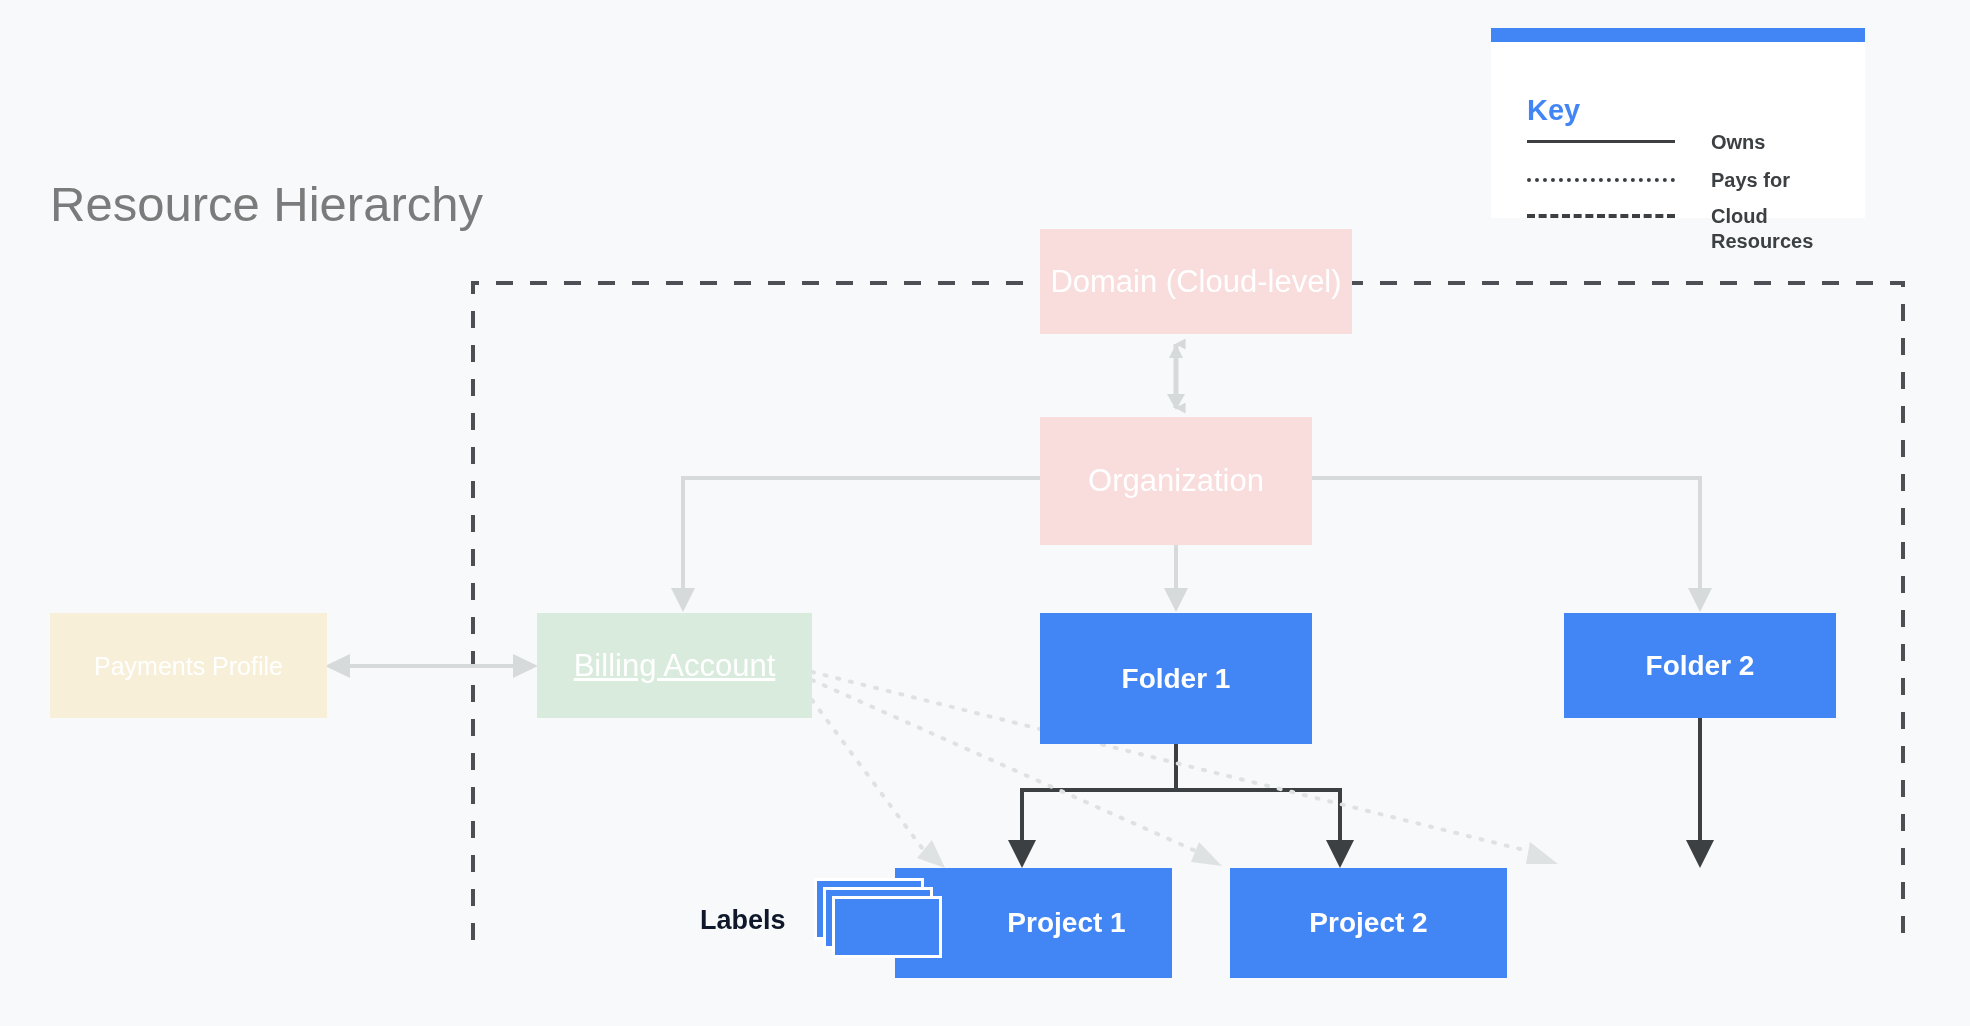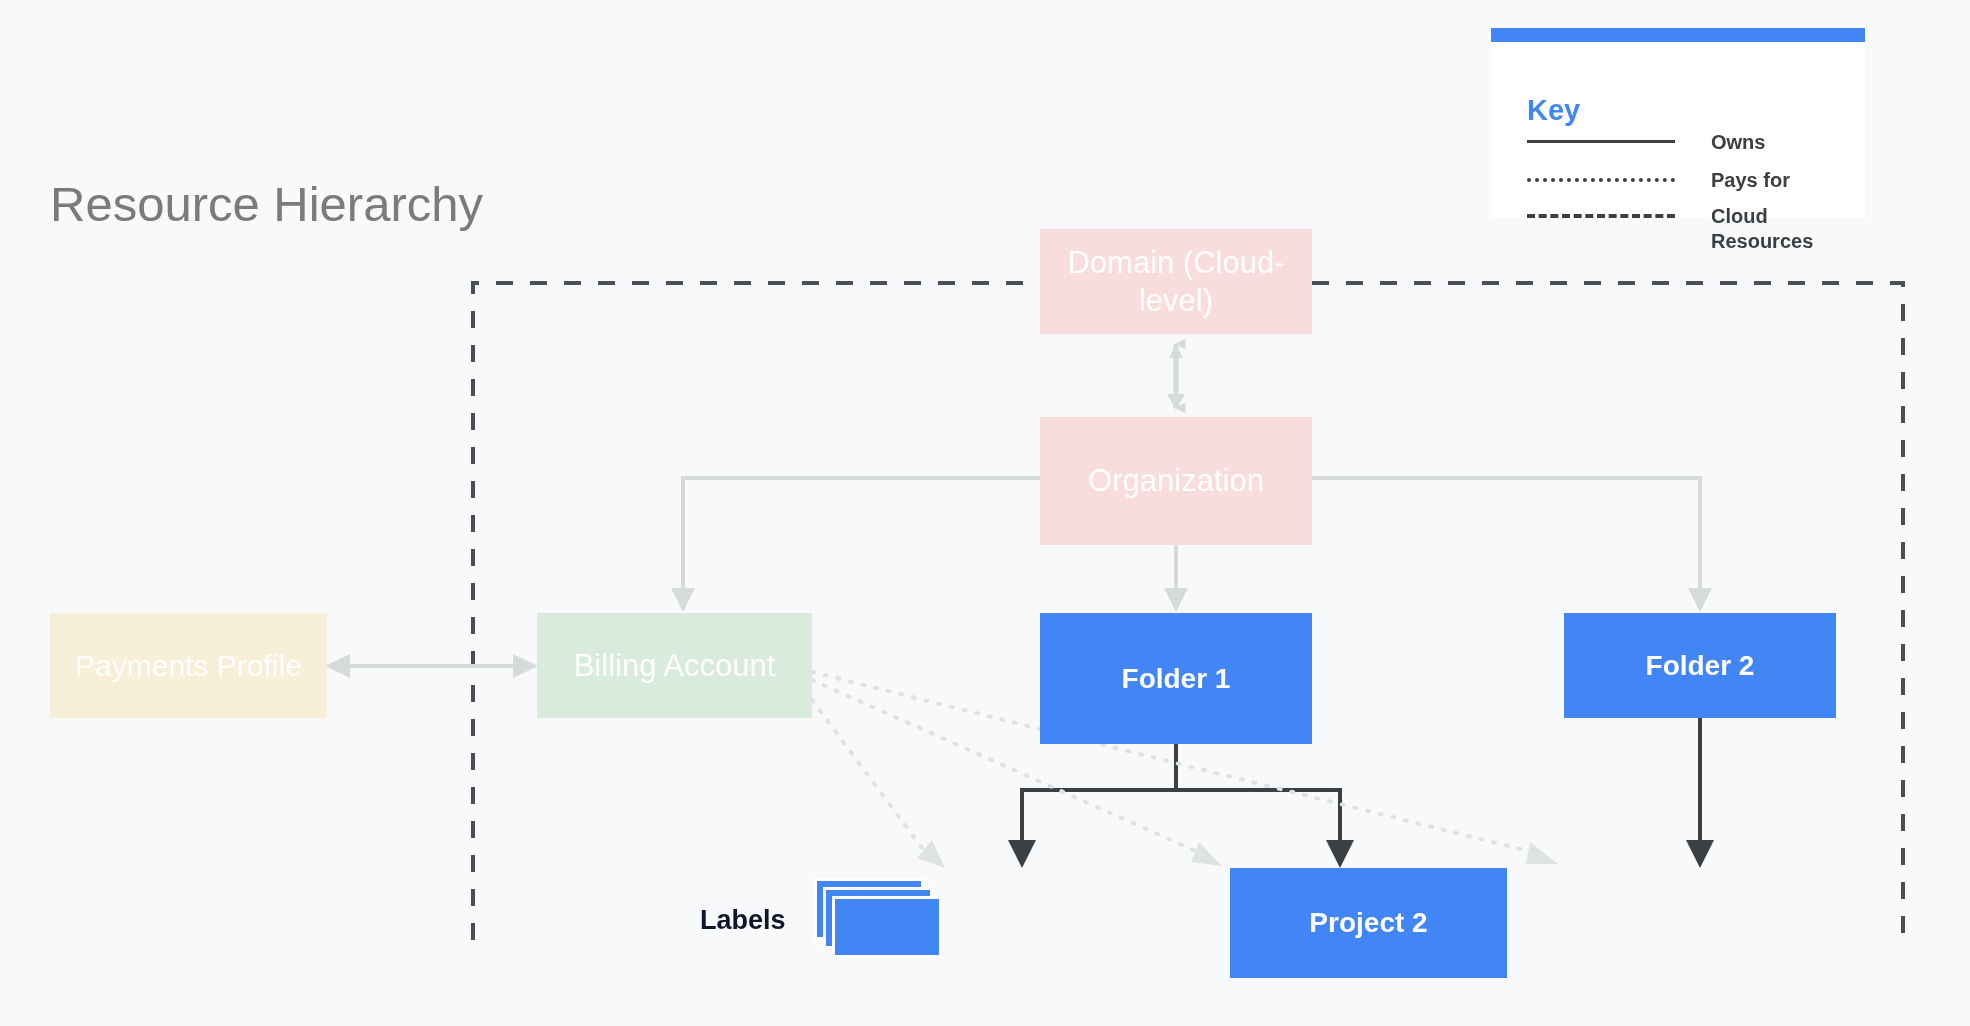--- a/index.html
+++ b/index.html
@@ -28,21 +28,21 @@
   .node {
     position: absolute;
     display: flex;
     align-items: center;
     justify-content: center;
     box-sizing: border-box;
     text-align: center;
     line-height: 1.2;
   }
   .node-pink   { background: #F9DCDC; color: #FFFFFF; font-size: 31px; font-weight: 400; }
-  .node-cream  { background: #F8EFD9; color: #FFFFFF; font-size: 30px; font-weight: 400; }
+  .node-cream  { background: #F8EFD9; color: #FFFFFF; font-size: 25px; font-weight: 400; }
   .node-green  { background: #D9EBDD; color: #FFFFFF; font-size: 31px; font-weight: 400; }
   .node-blue   { background: #4285F4; color: #FFFFFF; font-size: 28px; font-weight: 700; }
 
   #page-title {
     position: absolute;
     left: 50px;
     top: 176px;
     font-size: 49px;
     font-weight: 400;
     color: #7B7B7B;
@@ -206,44 +206,47 @@
       <line x1="812" y1="680" x2="1198" y2="852" stroke="#DFE2E3" stroke-width="4" stroke-dasharray="2 11" stroke-linecap="round"></line>
       <path d="M1222,866 L1191,862 L1199,842 Z" fill="#DFE2E3"></path>
     </g>
 
     <g>
       <line x1="812" y1="672" x2="1532" y2="852" stroke="#DFE2E3" stroke-width="4" stroke-dasharray="2 11" stroke-linecap="round"></line>
       <path d="M1558,864 L1526,864 L1530,842 Z" fill="#DFE2E3"></path>
     </g>
   </svg>
 
-  <div class="node node-pink" style="left:1040px; top:229px; width:272px; height:105px;">
+  <div class="node node-pink" style="left:1040px; top:229px; width:312px; height:105px;">
     <span>Domain (Cloud-level)</span>
   </div>
 
   <div class="node node-pink" style="left:1040px; top:417px; width:272px; height:128px;">
     <span>Organization</span>
   </div>
 
   <div class="node node-cream" style="left:50px; top:613px; width:277px; height:105px;">
     <span>Payments Profile</span>
   </div>
 
-  <div class="node node-green" style="left:537px; top:613px; width:275px; height:105px;">
+  <div class="node node-green" style="left:537px; top:613px; width:275px; height:105px;text-decoration:underline;">
     <span>Billing Account</span>
   </div>
 
   <div class="node node-blue" style="left:1040px; top:613px; width:272px; height:131px;">
     <span>Folder 1</span>
   </div>
 
   <div class="node node-blue" style="left:1564px; top:613px; width:272px; height:105px;">
     <span>Folder 2</span>
   </div>
 
+  <div class="node node-blue" style="left:895px; top:868px; width:277px; height:110px;">
+    <span style="padding-left:66px;">Project 1</span>
+  </div>
 
   <div class="node node-blue" style="left:1230px; top:868px; width:277px; height:110px;">
     <span>Project 2</span>
   </div>
 
 
   <div id="labels-text">Labels</div>
   <div id="labels-stack">
     <div class="card c1"></div>
     <div class="card c2"></div>

